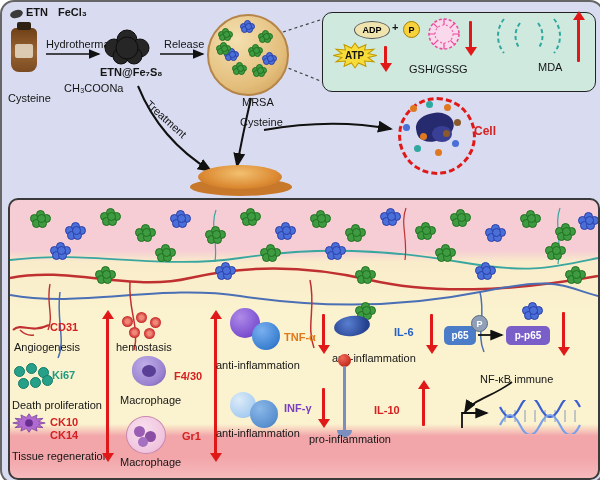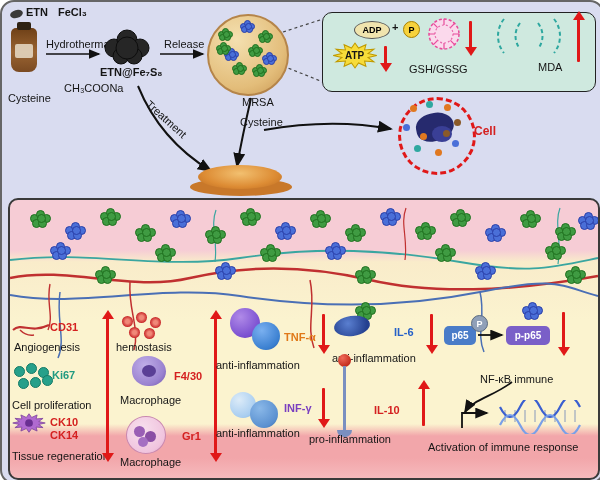--- a/index.html
+++ b/index.html
@@ -491,21 +491,21 @@
     <span class="lbl b red" style="left:40px;top:121px">CD31</span>
     <span class="lbl" style="left:4px;top:141px">Angiogenesis</span>
 
     <span class="dot" style="left:4px;top:166px;width:9px;height:9px;background:#27a08a;border:1px solid #157a66"></span>
     <span class="dot" style="left:16px;top:163px;width:9px;height:9px;background:#27a08a;border:1px solid #157a66"></span>
     <span class="dot" style="left:28px;top:167px;width:9px;height:9px;background:#27a08a;border:1px solid #157a66"></span>
     <span class="dot" style="left:8px;top:178px;width:9px;height:9px;background:#27a08a;border:1px solid #157a66"></span>
     <span class="dot" style="left:20px;top:177px;width:9px;height:9px;background:#27a08a;border:1px solid #157a66"></span>
     <span class="dot" style="left:32px;top:175px;width:9px;height:9px;background:#27a08a;border:1px solid #157a66"></span>
     <span class="lbl b teal" style="left:42px;top:169px">Ki67</span>
-    <span class="lbl" style="left:2px;top:199px">Cell proliferation</span>
+    <span class="lbl" style="left:2px;top:199px">Death proliferation</span>
 
     <svg class="abs" style="left:2px;top:212px" width="34" height="22" viewBox="0 0 44 26">
       <polygon points="43,13 34.6,14.9 40.2,19 31.2,18.3 32.5,23.4 25.4,20.2 22,25 18.6,20.2 11.5,23.4 12.8,18.3 3.8,19 9.4,14.9 1,13 9.4,11.1 3.8,7 12.8,7.7 11.5,2.6 18.6,5.8 22,1 25.4,5.8 32.5,2.6 31.2,7.7 40.2,7 34.6,11.1" fill="#b06ad0" stroke="#7a3f9a" stroke-width="1"></polygon>
       <circle cx="22" cy="13" r="5" fill="#6a2f92"></circle>
     </svg>
     <span class="lbl b red" style="left:40px;top:216px">CK10</span>
     <span class="lbl b red" style="left:40px;top:229px">CK14</span>
     <span class="lbl" style="left:2px;top:250px">Tissue regeneration</span>
 
     <div class="varrow up down" style="left:96px;top:118px;height:136px"></div>
@@ -576,17 +576,16 @@
         <line x1="28" y1="10" x2="28" y2="22"></line>
           <line x1="38" y1="10" x2="38" y2="22"></line>
         <line x1="48" y1="10" x2="48" y2="22"></line>
           <line x1="58" y1="10" x2="58" y2="22"></line>
         <line x1="68" y1="10" x2="68" y2="22"></line>
           <line x1="78" y1="10" x2="78" y2="22"></line>
       </g>
       <path d="M3,7 Q13,27 23,7 T43,7 T63,7 T83,7" stroke="#3a5fd0" fill="none" stroke-width="2.2"></path>
       <path d="M3,25 Q13,5 23,25 T43,25 T63,25 T83,25" stroke="#79a0e8" fill="none" stroke-width="2.2"></path>
     </svg>
-    <span class="lbl" style="left:418px;top:241px">Activation of immune response</span>
 
   </div>
 
 </div>
 
 </body></html>

